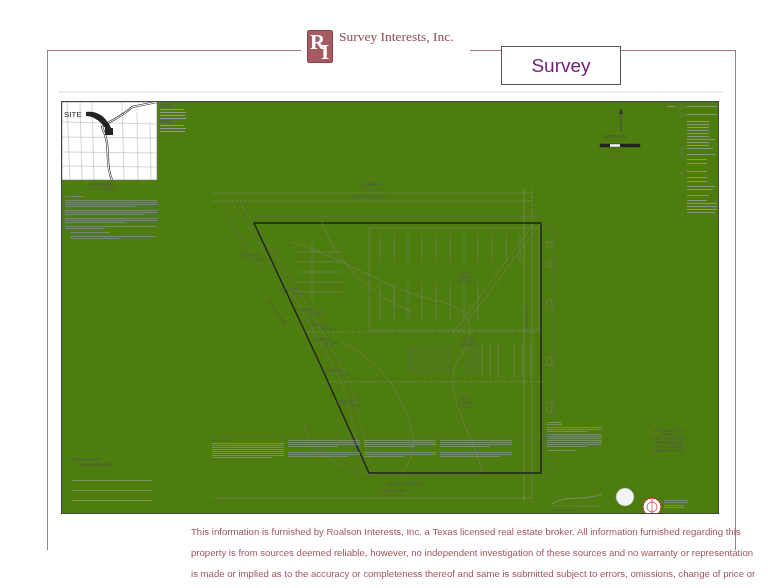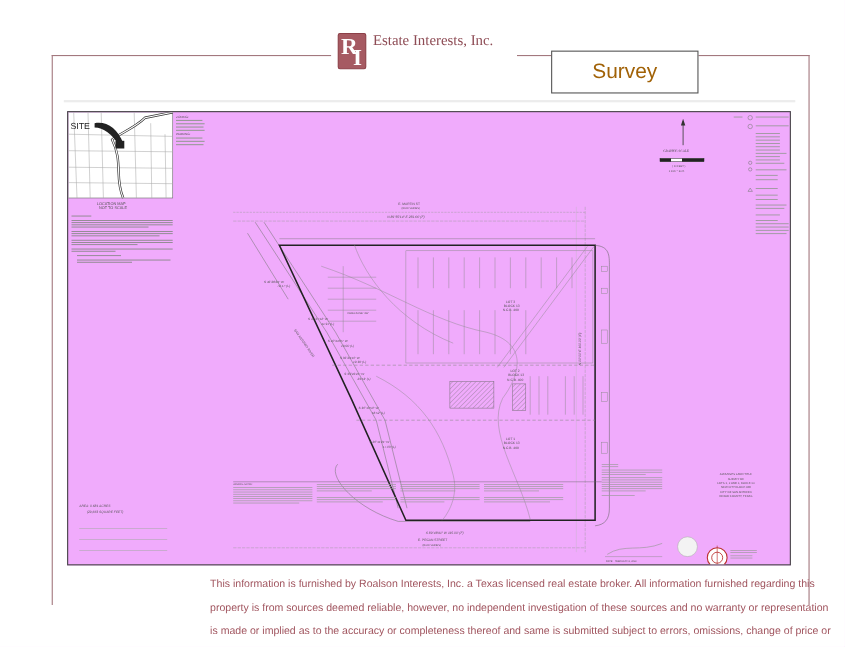--- a/index.html
+++ b/index.html
@@ -14,47 +14,47 @@
 
   .logo { position: absolute; left: 307px; top: 30px; width: 26px; height: 33px;
           background: #a65a62; border: 1px solid #8c4048; border-radius: 2px; }
   .logo span { position: absolute; color: #fff; font-family: "Liberation Serif", serif; font-weight: bold; }
   .logo .r { left: 2px; top: -1px; font-size: 21px; }
   .logo .i { left: 13px; top: 9px; font-size: 21px; }
 
   .company { position: absolute; left: 339px; top: 29px; color: #8e4c55; font-size: 13.5px; line-height: 16px; }
   .company .line2 { padding-left: 3px; }
 
-  .survey-box { position: absolute; left: 501px; top: 46px; width: 134px; height: 39px;
+  .survey-box { position: absolute; left: 501px; top: 46px; width: 120px; height: 39px;
                 border: 1px solid #555; background: #fff; display: flex; align-items: center; justify-content: center;
-                font-family: "Liberation Sans", sans-serif; font-size: 19px; color: #a16207; }
+                font-family: "Liberation Sans", sans-serif; font-size: 19px; color: #701a75; }
 
   .sep { position: absolute; left: 58px; top: 91px; width: 665px; height: 2px; background: #ececec; }
 
-  .sheet { position: absolute; left: 61px; top: 101px; width: 658px; height: 413px; border: 1.5px solid #444; background: #f0abfc; overflow: hidden; }
+  .sheet { position: absolute; left: 61px; top: 101px; width: 658px; height: 413px; border: 1.5px solid #444; background: #4d7c0f; overflow: hidden; }
   .sheet svg { position: absolute; left: 0; top: 0; }
 
   .tiny { font-family: "Liberation Sans", sans-serif; fill: #555; }
   .disclaimer { position: absolute; left: 191px; top: 521px; width: 568px; color: #a0545e;
                 font-family: "Liberation Sans", sans-serif; font-size: 9.6px; line-height: 21px; }
 </style>
 </head>
 <body>
 
 <div class="frame-line frame-top-left"></div>
 <div class="frame-line frame-top-right"></div>
 <div class="frame-line frame-left"></div>
 <div class="frame-line frame-right"></div>
 
 <div class="logo">
   <span class="r">R</span>
   <span class="i">I</span>
 </div>
 <div class="company">
-  <div>Estate Interests, Inc.</div>
+  <div>Survey Interests, Inc.</div>
 </div>
 
 <div class="survey-box">Survey</div>
 
 <div class="sep"></div>
 
 <div class="sheet">
   <svg width="658" height="413" viewBox="0 0 658 413">
 
     <g>

